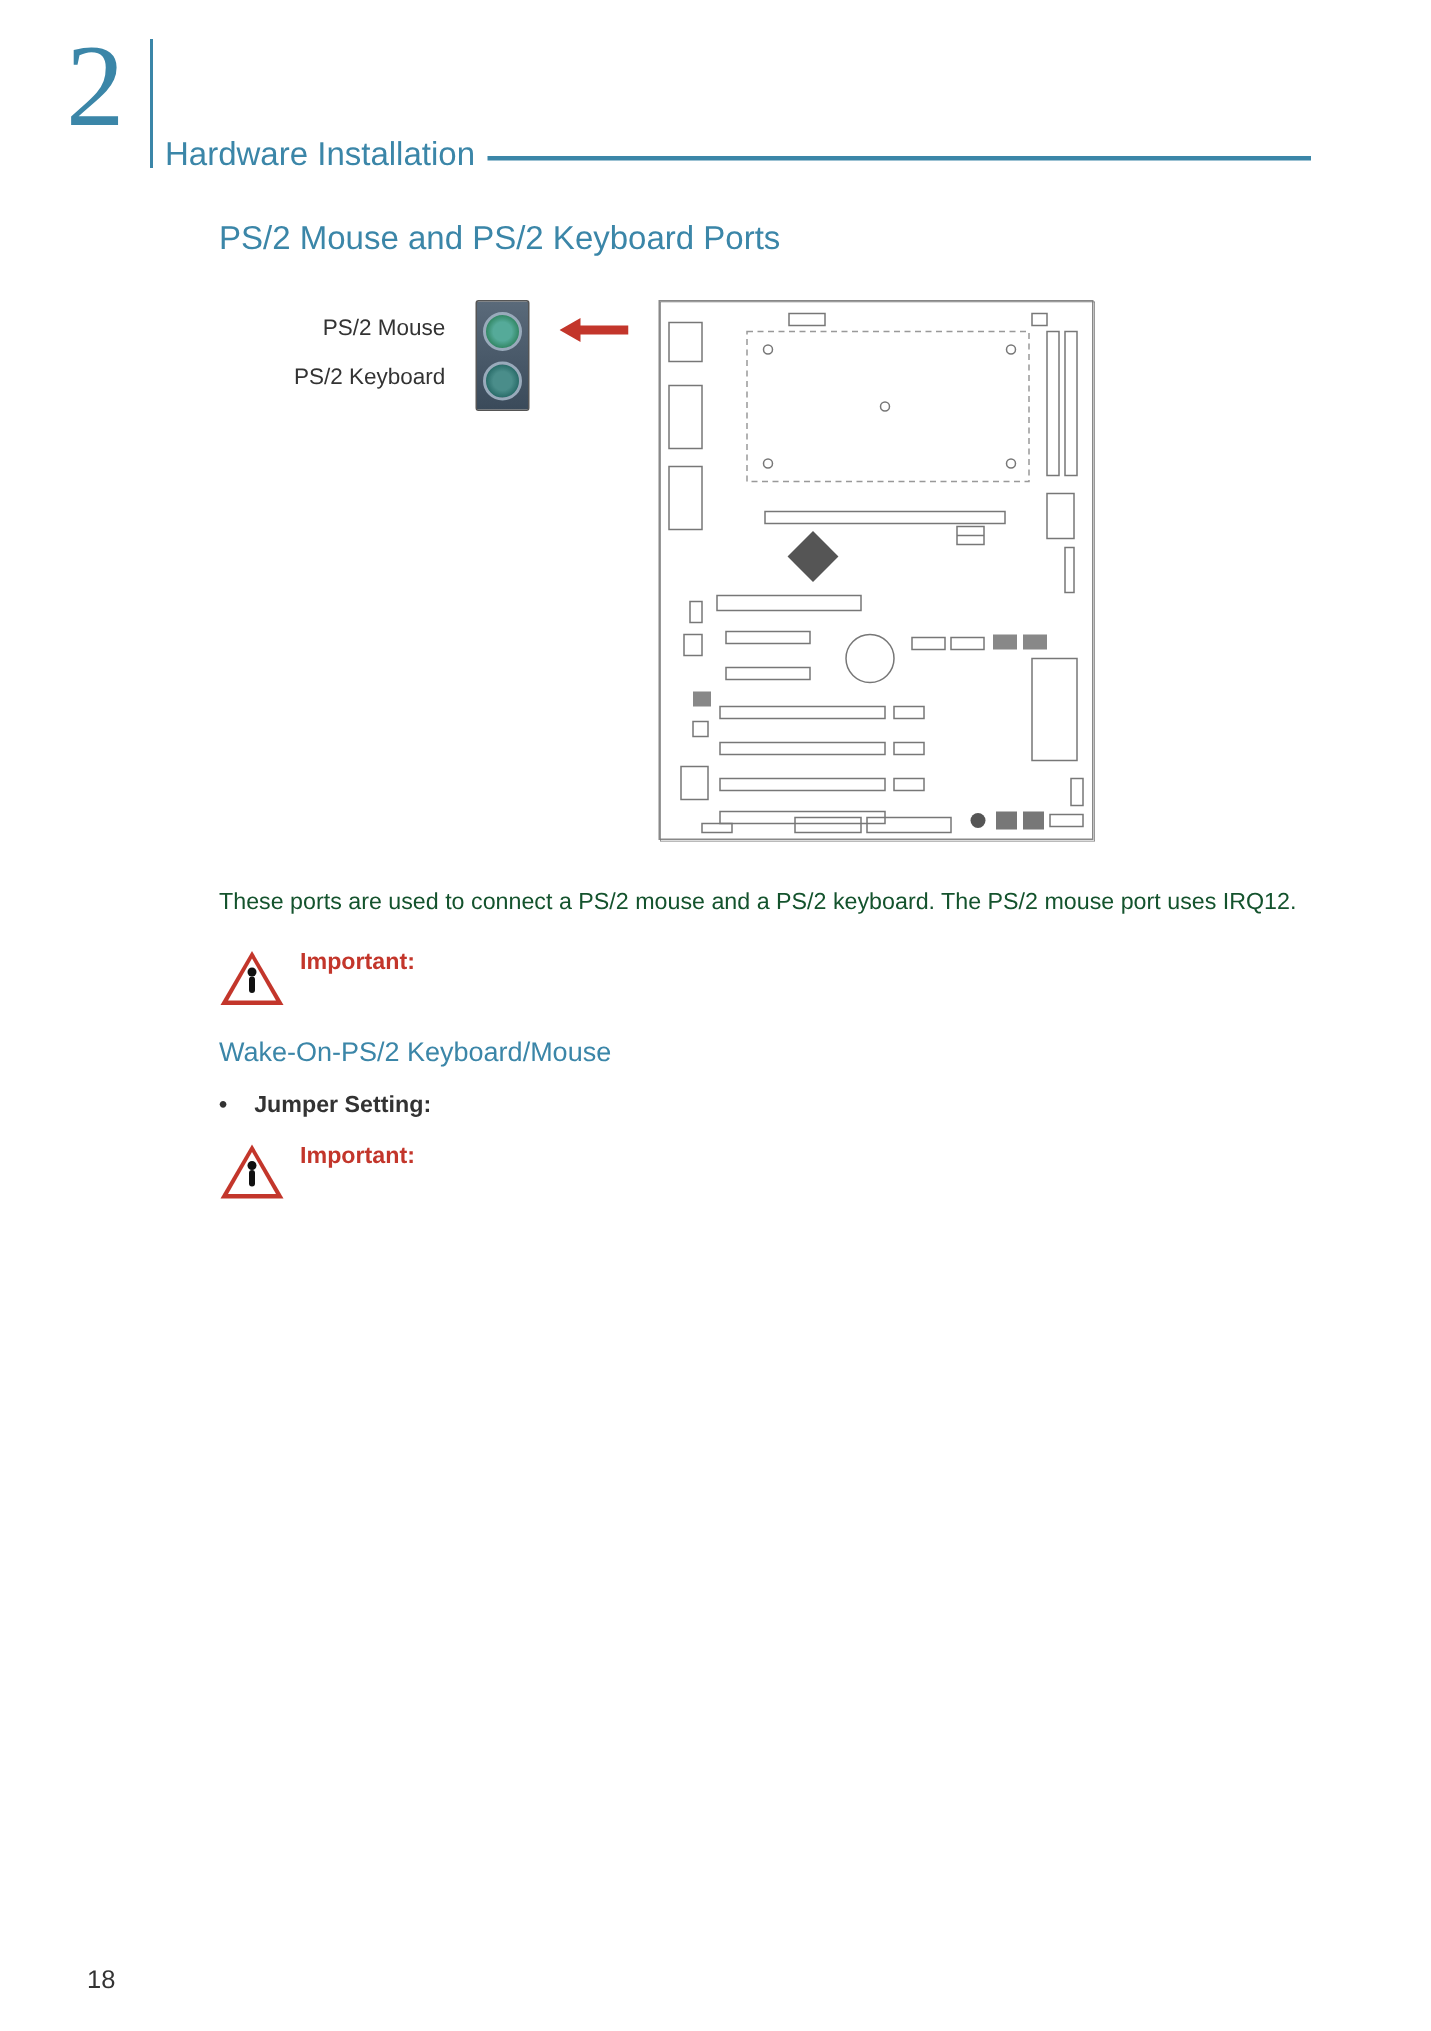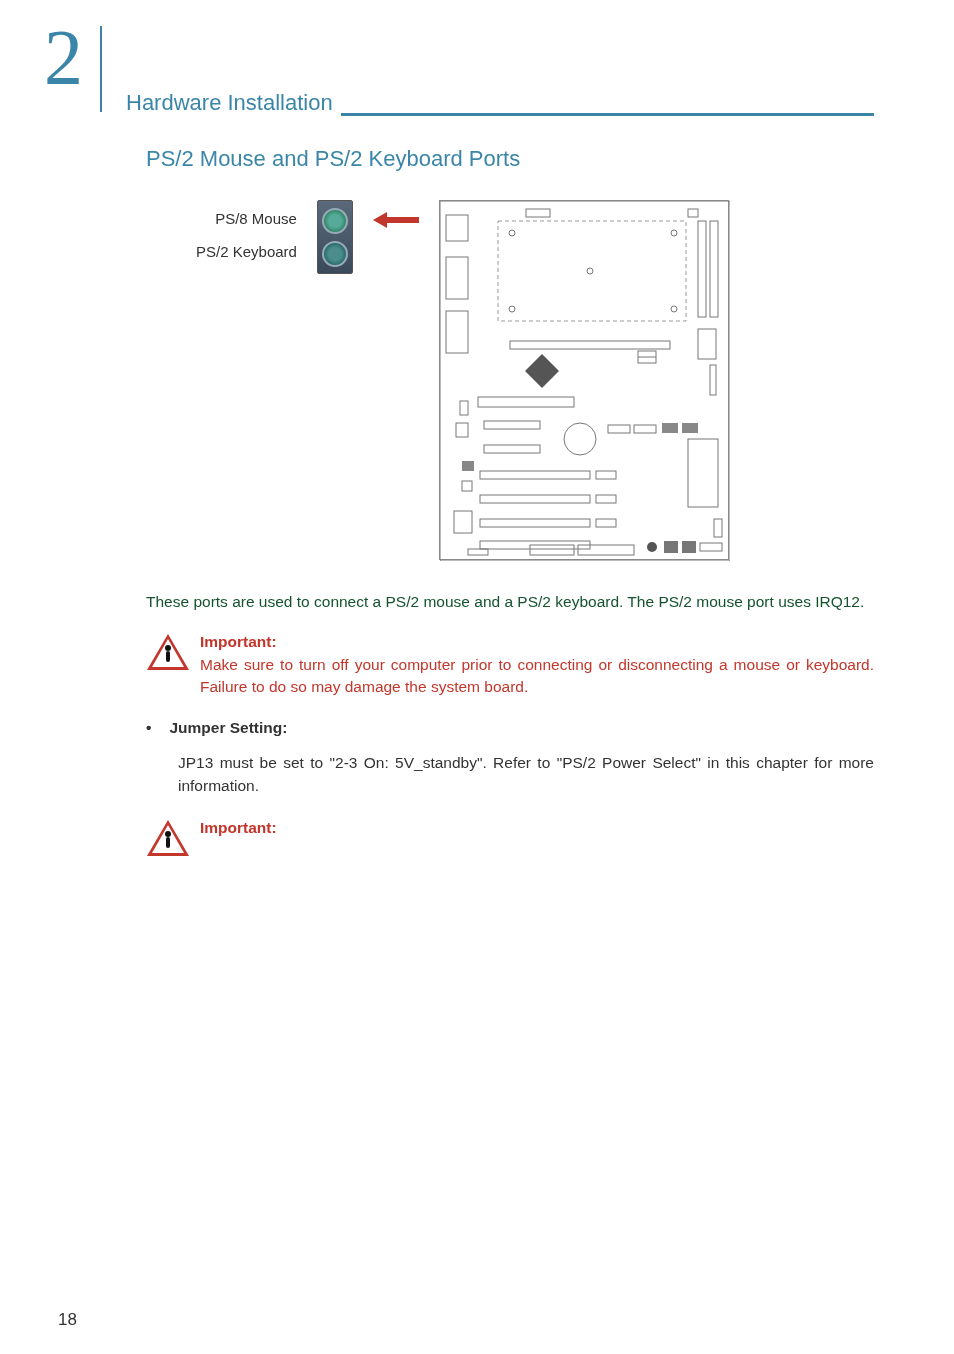--- a/index.html
+++ b/index.html
@@ -28,23 +28,23 @@
   .vertical-divider {
     position: absolute;
     top: 26px;
     left: 100px;
     width: 2px;
     height: 86px;
     background: #3b86a8;
   }
   .section-header {
     margin-top: 60px;
-    margin-left: 46px;
-    display: flex;
-    align-items: flex-end;
+    margin-left: 30px;
+    display: flex;
+    align-items: center;
     gap: 8px;
   }
   .section-header-text {
     color: #3b86a8;
     font-size: 22px;
     font-weight: normal;
   }
   .header-line {
     flex: 1;
     height: 3px;
@@ -180,21 +180,21 @@
   <div class="section-header">
     <span class="section-header-text">Hardware Installation</span>
     <div class="header-line"></div>
   </div>
 
   <div class="content">
     <div class="title">PS/2 Mouse and PS/2 Keyboard Ports</div>
 
     <div class="diagram-area">
       <div class="port-labels">
-        <div>PS/8 Mouse</div>
+        <div>PS/2 Mouse</div>
         <div>PS/2 Keyboard</div>
       </div>
       <div class="port-photo">
         <div class="ps2-circle ps2-green"></div>
         <div class="ps2-circle ps2-teal"></div>
       </div>
       <div class="arrow">
         <svg width="46" height="16" viewBox="0 0 46 16">
           <polygon points="0,8 14,0 14,5 46,5 46,11 14,11 14,16" fill="#c3362b"></polygon>
         </svg>
@@ -274,32 +274,31 @@
       <div class="warn-icon">
         <svg width="44" height="38" viewBox="0 0 44 38">
           <polygon points="22,1 43,37 1,37" fill="#c3362b"></polygon>
           <polygon points="22,6 38,34 6,34" fill="#fff"></polygon>
           <circle cx="22" cy="15" r="3" fill="#111"></circle>
           <rect x="20" y="18" width="4" height="11" rx="2" fill="#111"></rect>
         </svg>
       </div>
       <div class="important-text">
         <span class="important-label">Important:</span><br>
-        <span class="important-body">Make sure to turn off your computer prior to connecting or disconnecting a mouse or keyboard. Failure to do so may damage the system board.</span>
       </div>
     </div>
 
+    <div class="subheading">Wake-On-PS/2 Keyboard/Mouse</div>
 
 
     <div class="bullet-row">
       <span class="bullet-dot">•</span>
       <span class="bullet-label">Jumper Setting:</span>
     </div>
 
-    <p class="indented">JP13 must be set to "2-3 On: 5V_standby". Refer to "PS/2 Power Select" in this chapter for more information.</p>
 
     <div class="important-block">
       <div class="warn-icon">
         <svg width="44" height="38" viewBox="0 0 44 38">
           <polygon points="22,1 43,37 1,37" fill="#c3362b"></polygon>
           <polygon points="22,6 38,34 6,34" fill="#fff"></polygon>
           <circle cx="22" cy="15" r="3" fill="#111"></circle>
           <rect x="20" y="18" width="4" height="11" rx="2" fill="#111"></rect>
         </svg>
       </div>

